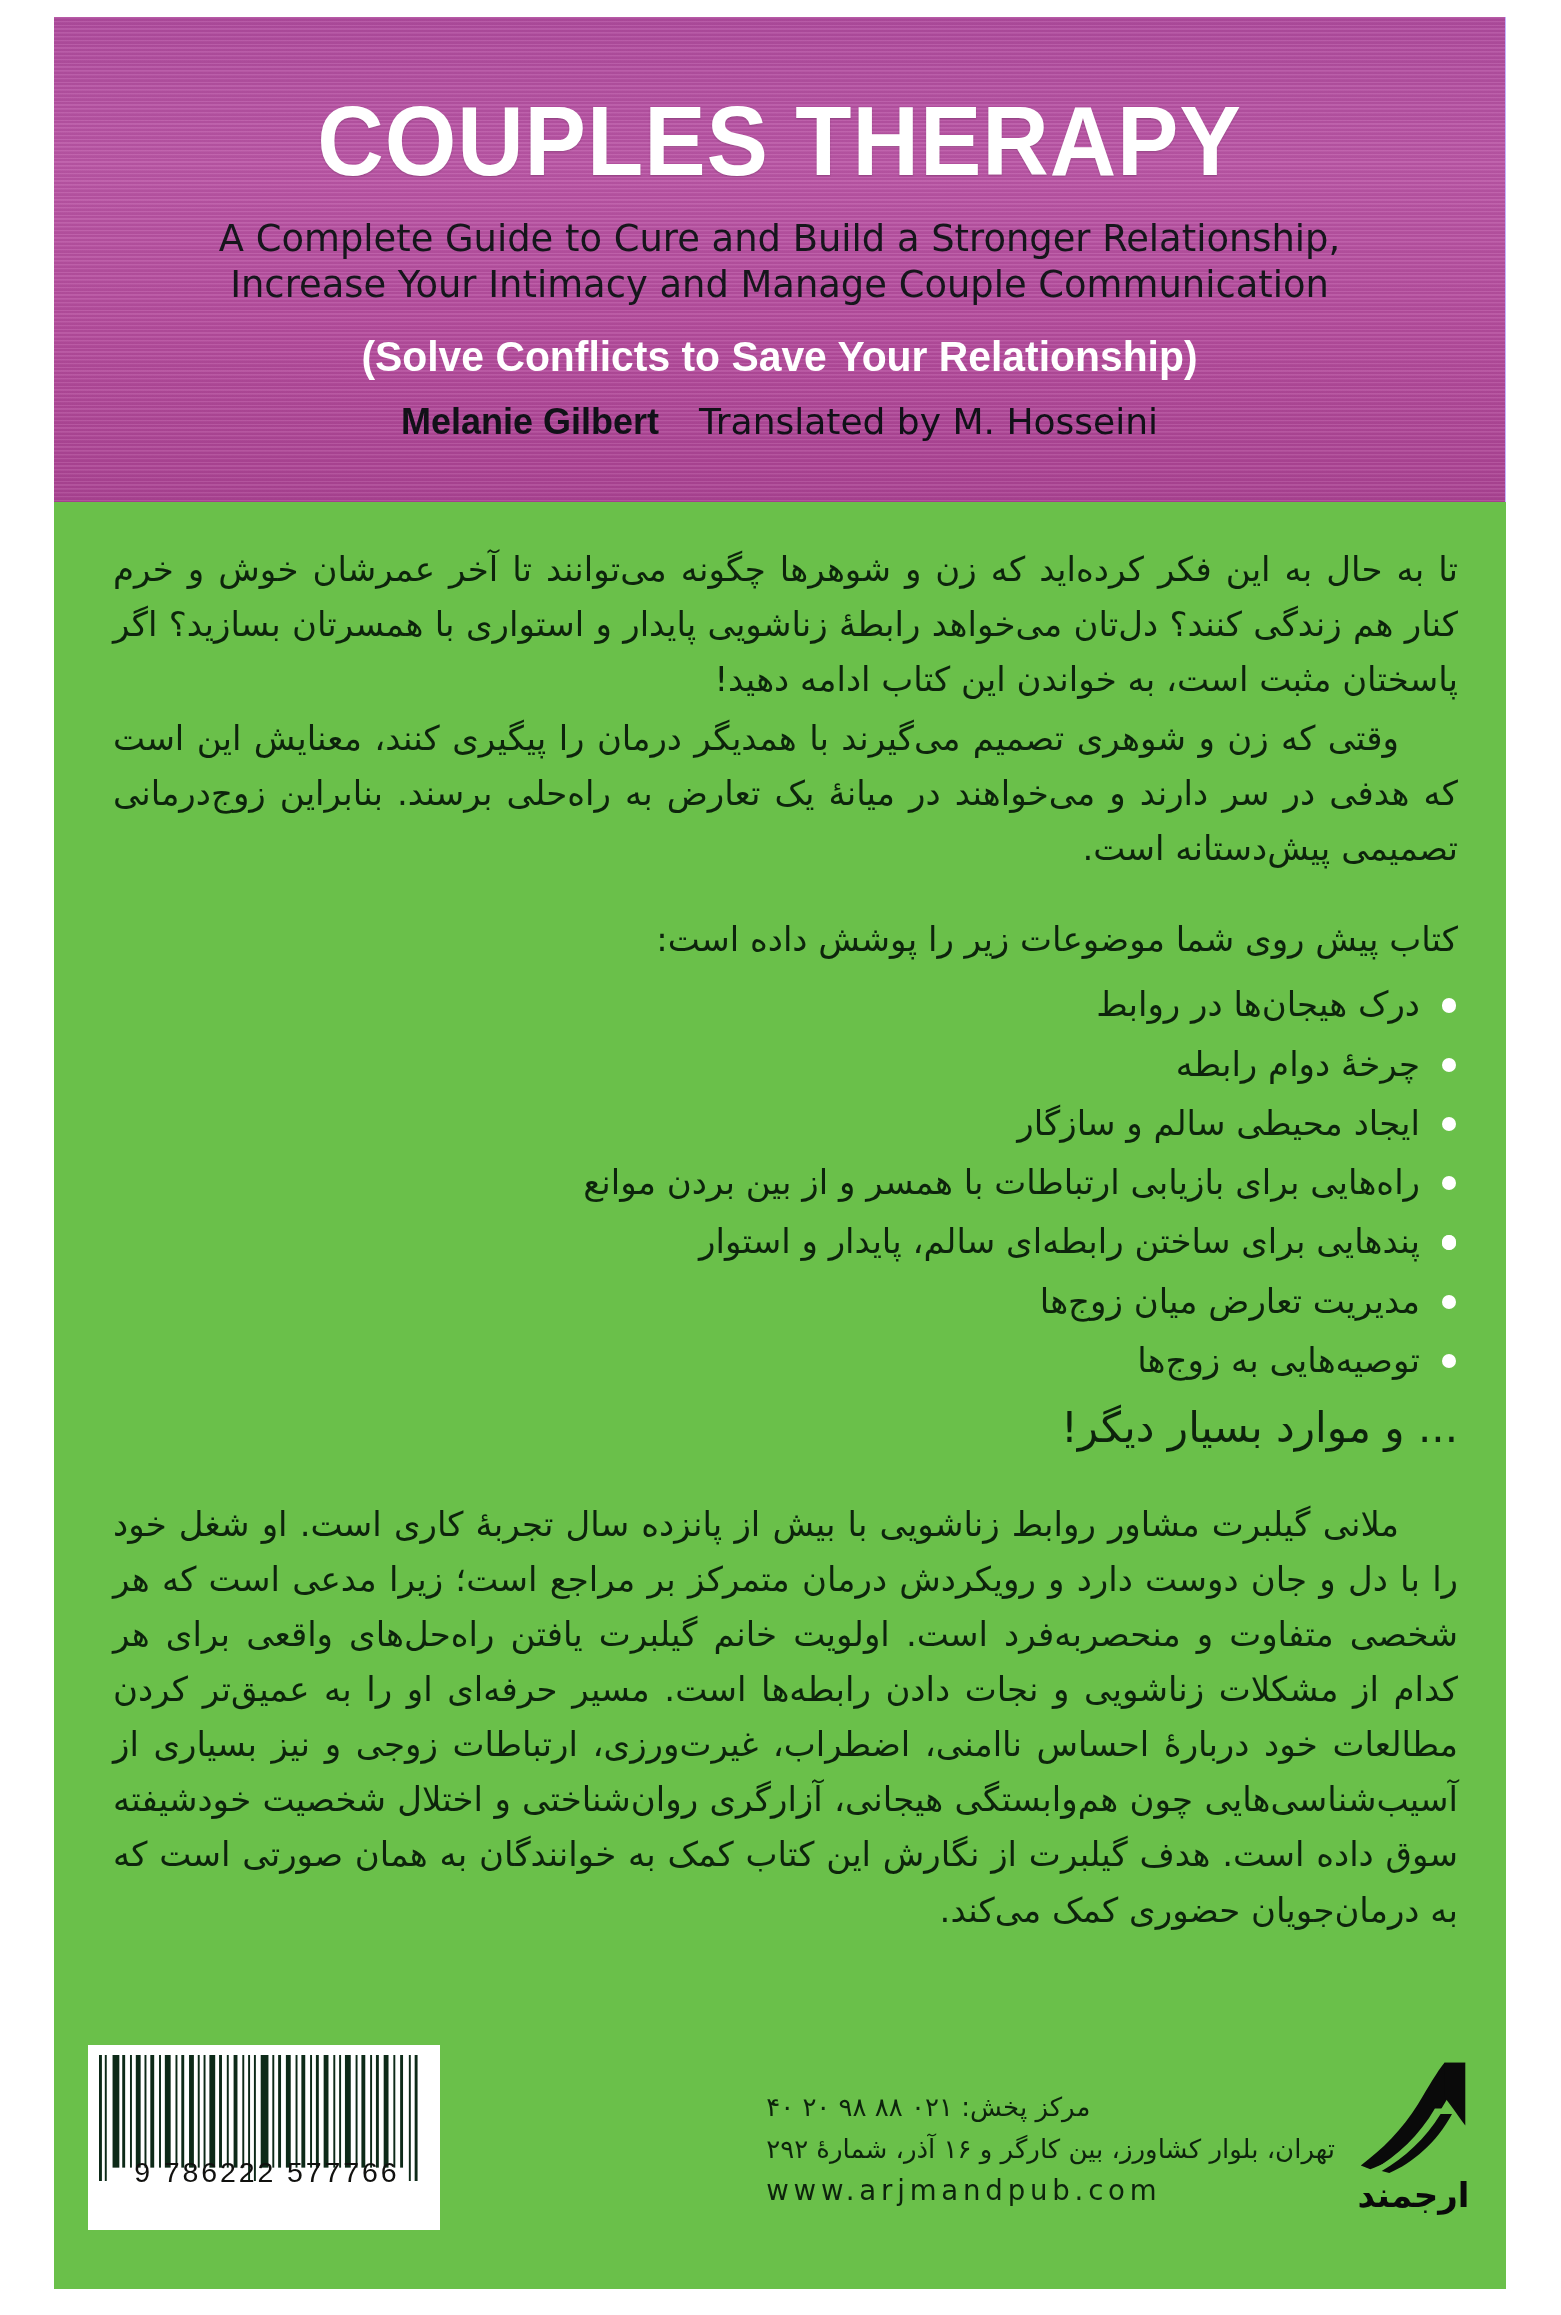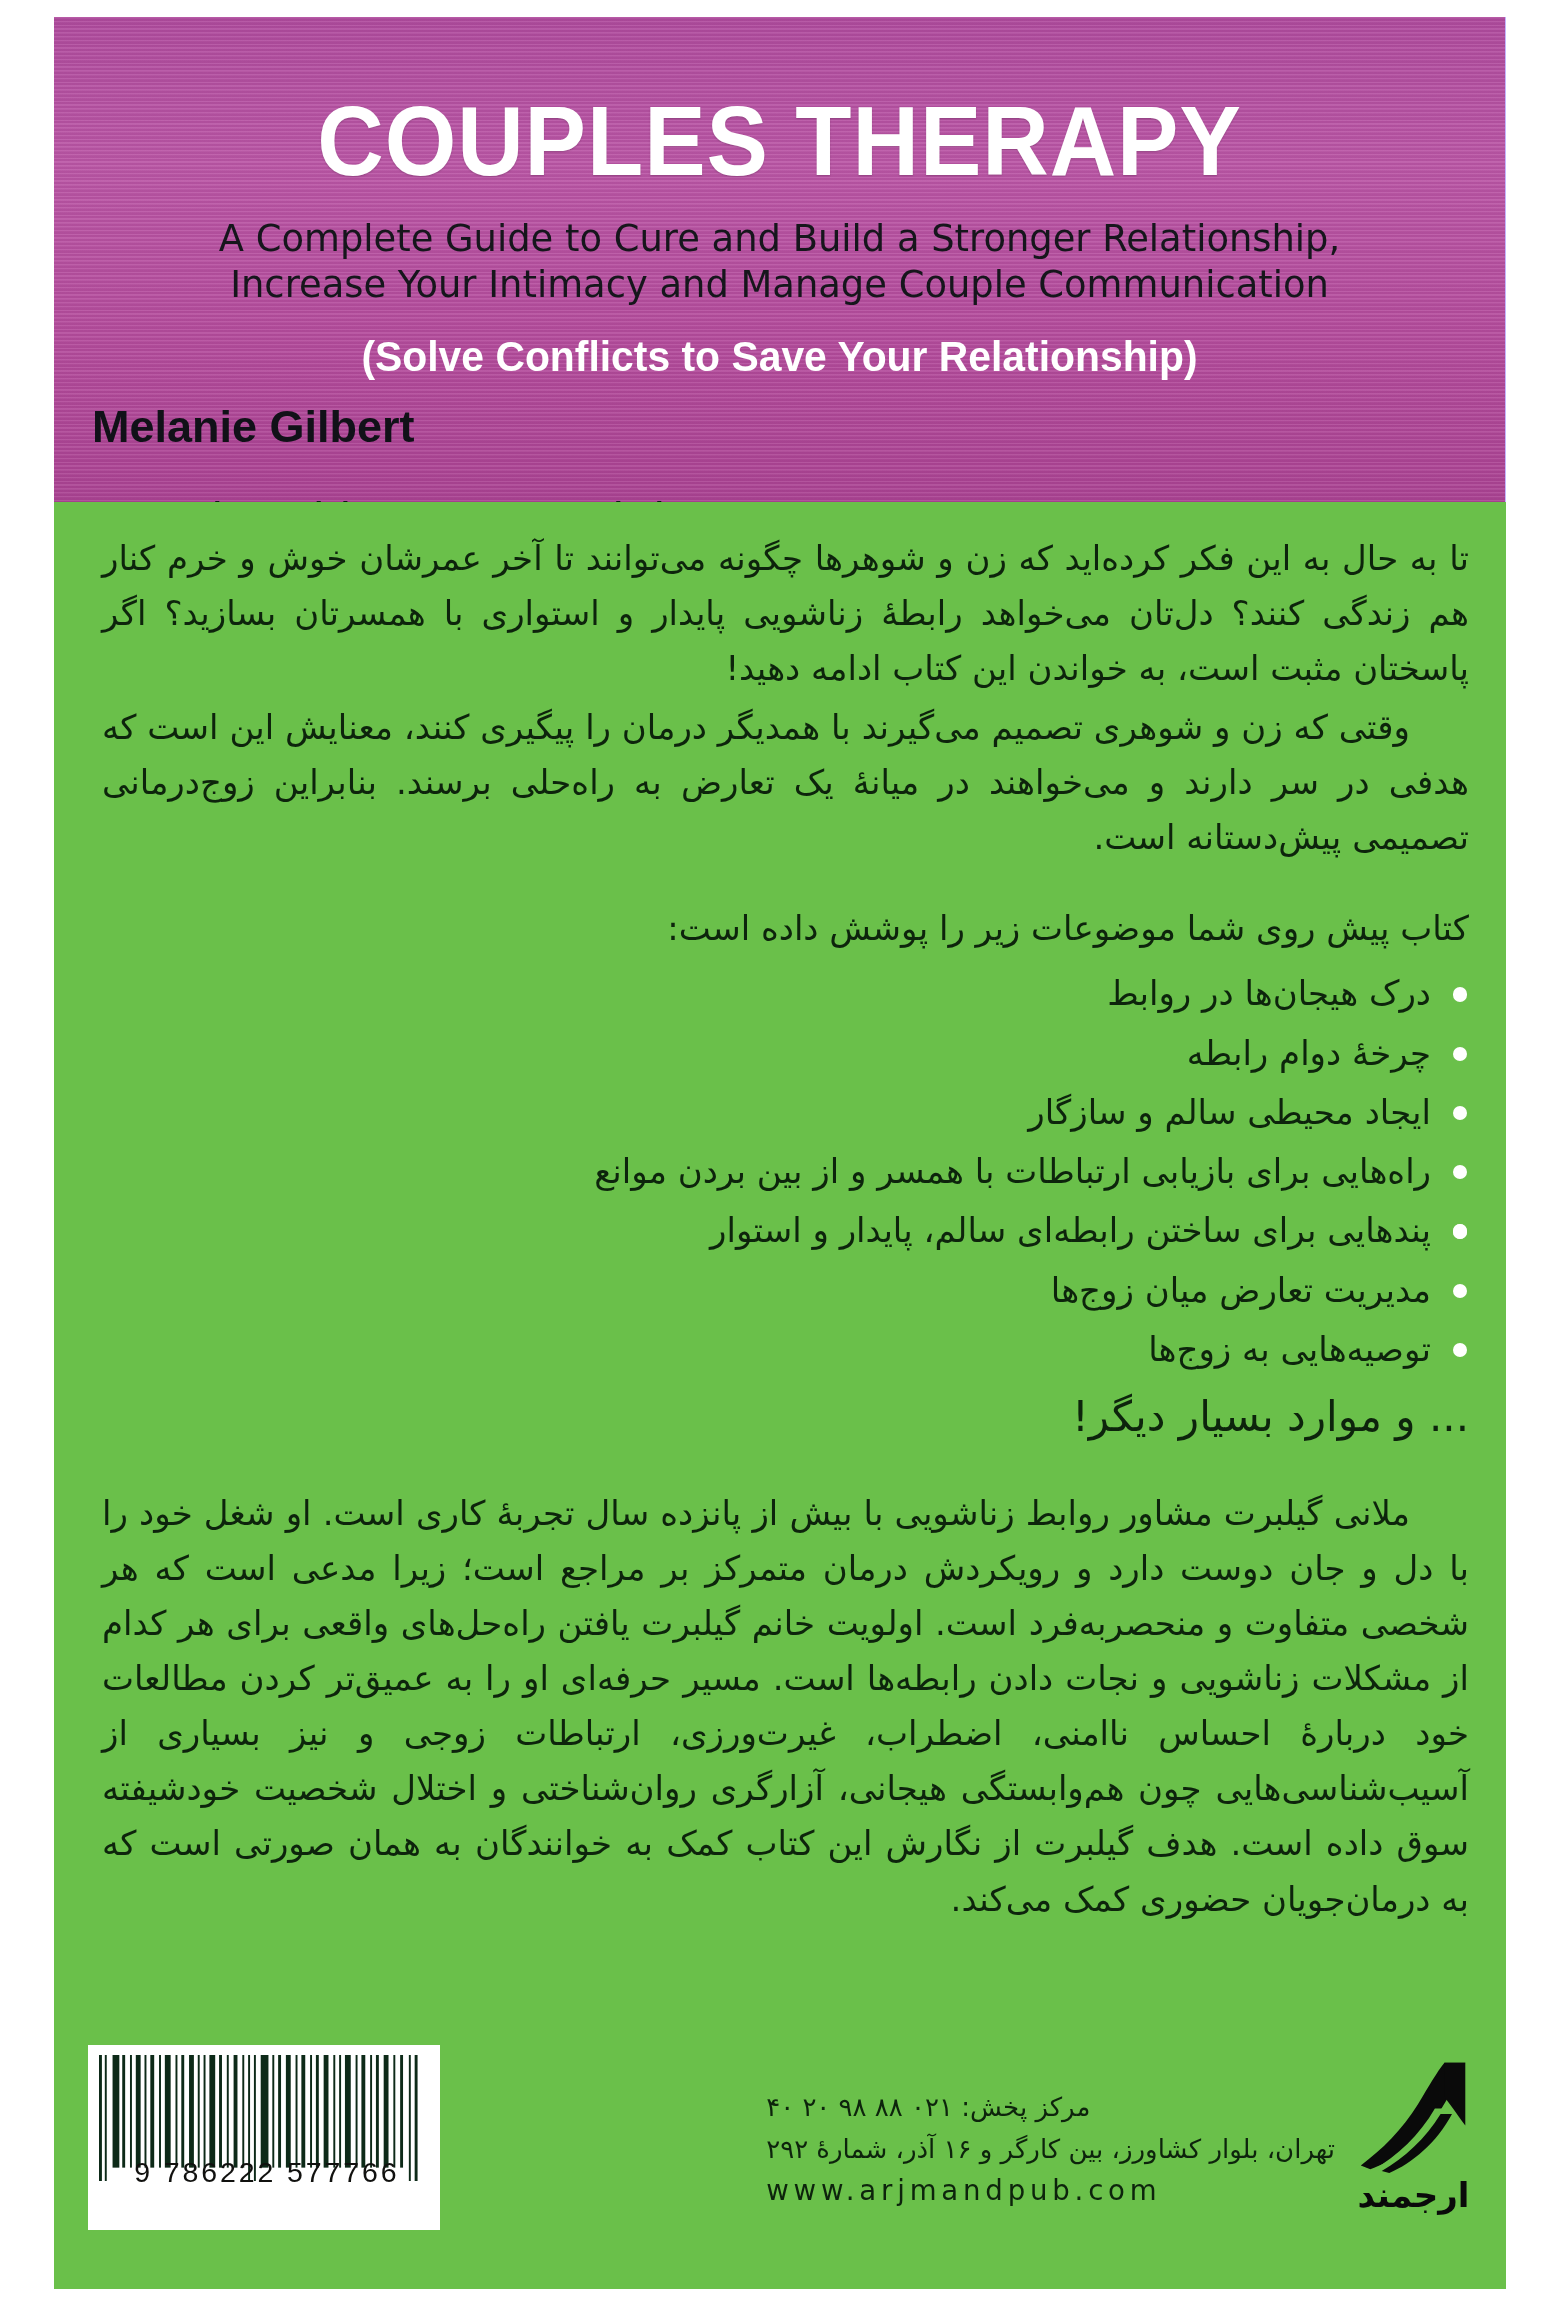--- a/index.html
+++ b/index.html
@@ -93,47 +93,46 @@
     color: #ffffff;
     direction: ltr;
     transform: scaleX(0.95);
     transform-origin: center;
   }
 
   .byline {
     margin: 0;
     padding-top: 21px;
     direction: ltr;
-    font-size: 45px;
+    font-size: 36px;
     color: #111118;
     display: flex;
     justify-content: center;
     align-items: baseline;
     gap: 40px;
-    flex-direction: column;
   }
   .byline .author {
     font-family: "Liberation Sans", sans-serif;
     font-weight: 700;
   }
   .byline .translator {
     font-family: "DejaVu Sans", sans-serif;
     font-weight: 400;
   }
 
   
   .body-area {
     position: absolute;
     left: 55px;
     top: 502px;
     width: 1457px;
     bottom: 27px;
     background: #6ac04a;
     z-index: 10;
-    padding: 0;
+    padding: 11px;
     box-sizing: border-box;
   }
 
   .fa {
     direction: rtl;
     text-align: justify;
     text-align-last: right;
     font-family: "DejaVu Sans", sans-serif;
     color: #0d240c;
   }

